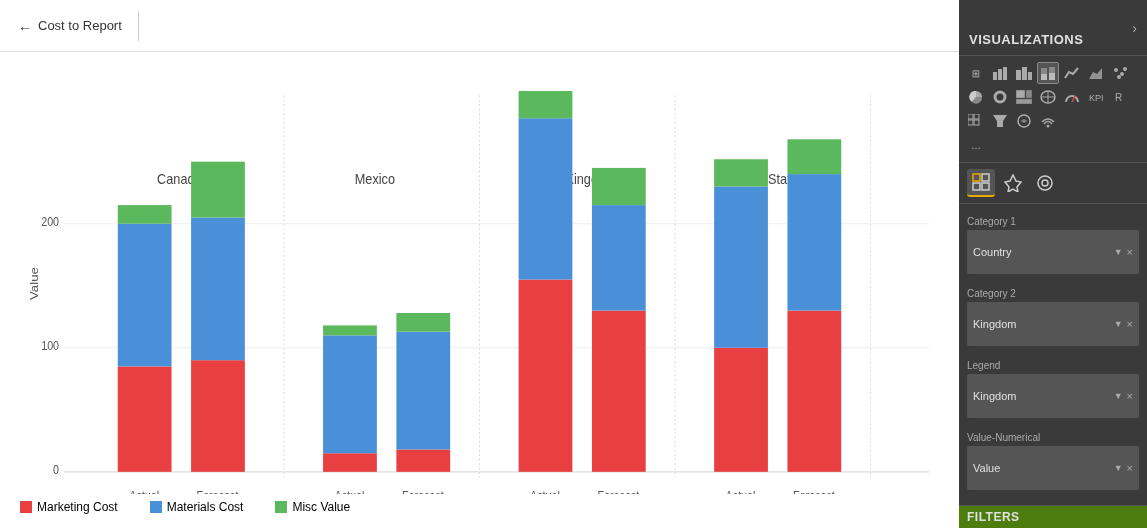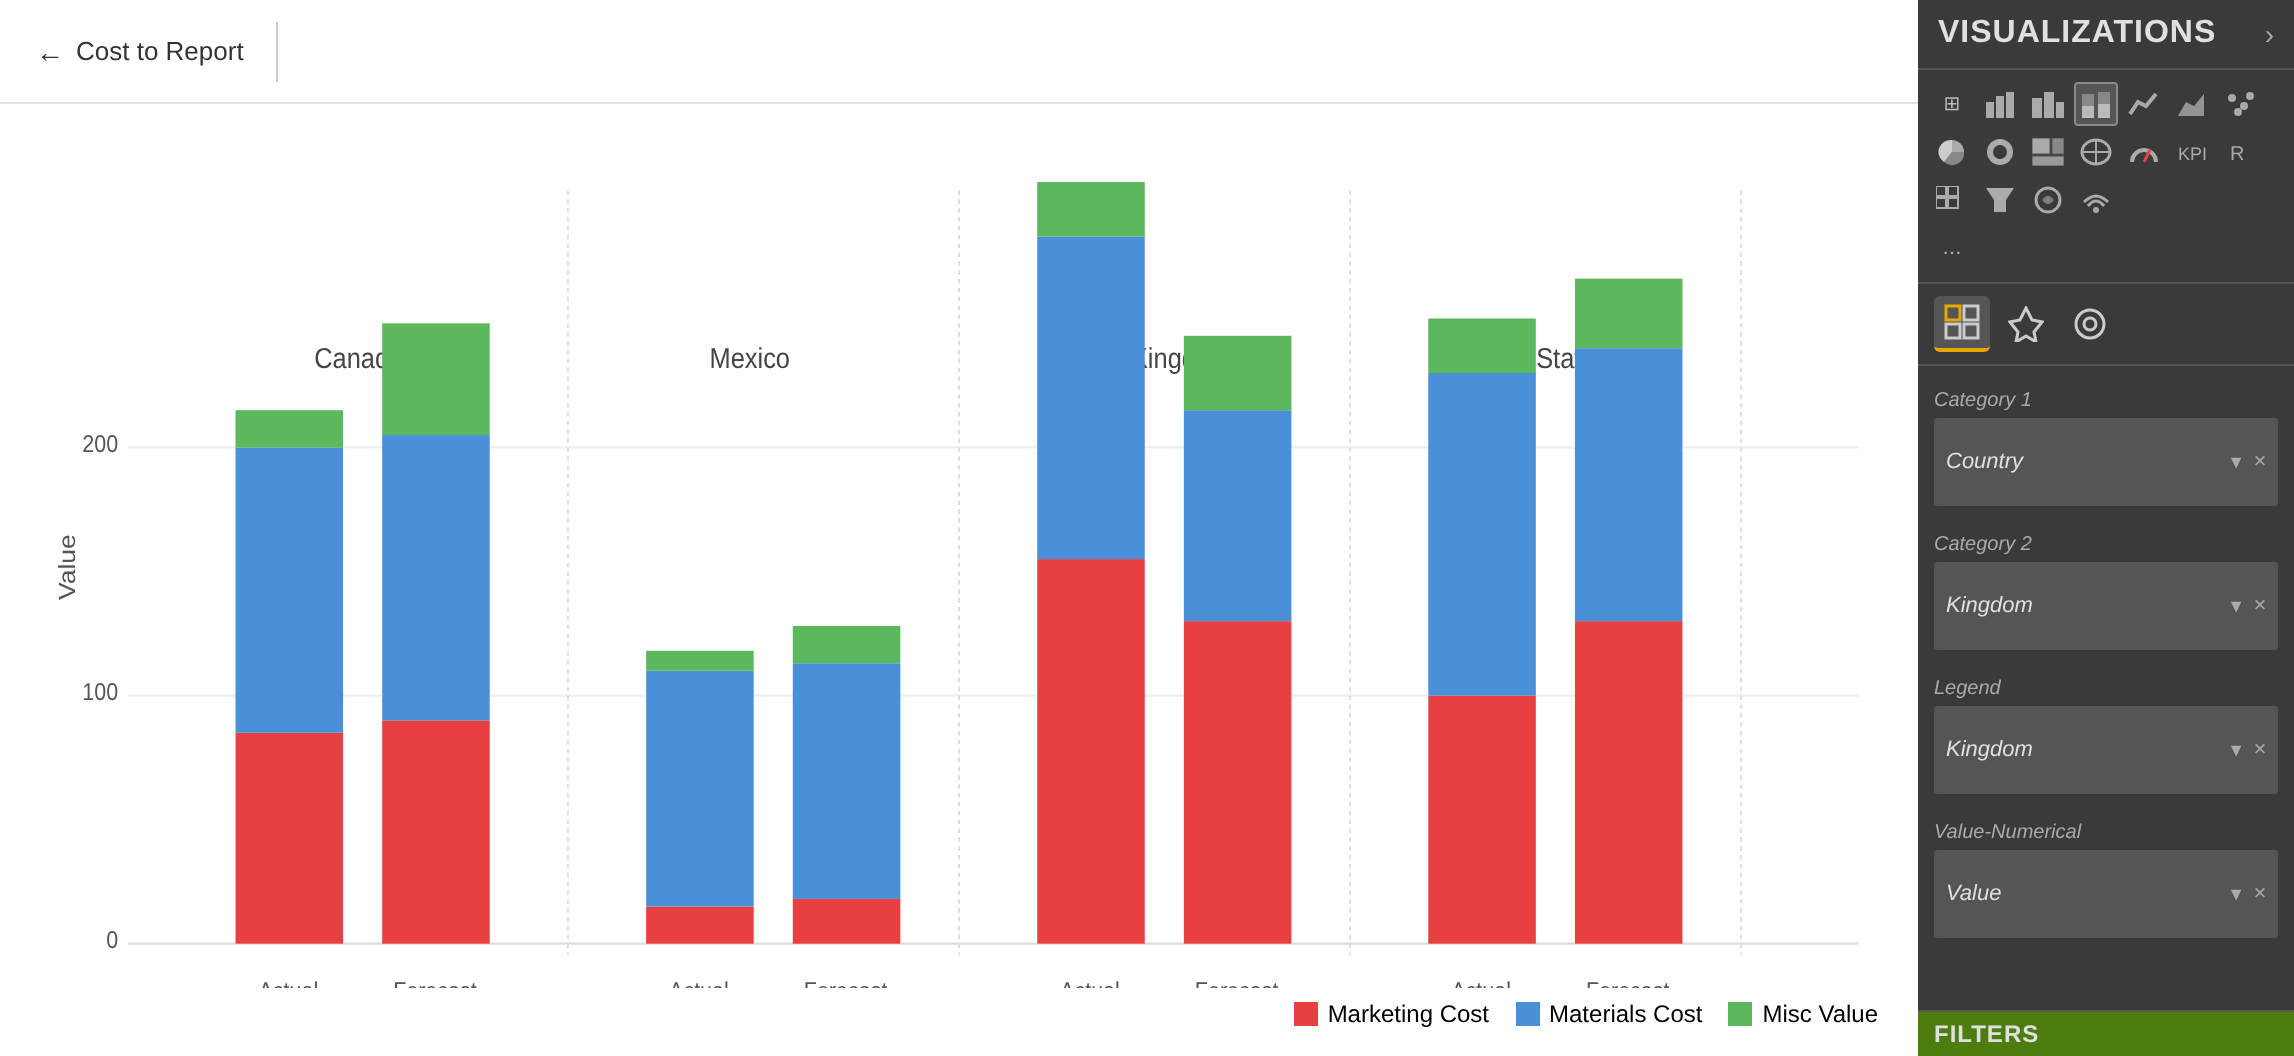--- a/index.html
+++ b/index.html
@@ -52,22 +52,22 @@
 
     .chart-svg-wrapper {
       flex: 1;
       display: flex;
       align-items: stretch;
     }
 
     
     #legend {
       display: flex;
-      justify-content: flex-end;
-      gap: 13px;
+      justify-content: flex-start;
+      gap: 32px;
       padding: 6px 0 4px 0;
       font-size: 12px;
     }
 
     .legend-item {
       display: flex;
       align-items: center;
       gap: 5px;
     }
 
@@ -89,25 +89,26 @@
     #viz-header {
       display: flex;
       align-items: center;
       justify-content: space-between;
       padding: 8px 10px;
       background: #3a3a3a;
       border-bottom: 1px solid #555;
     }
 
     #viz-title {
-      font-size: 16px;
+      font-size: 13px;
       font-weight: 600;
       color: #e0e0e0;
       letter-spacing: 0.5px;
       text-transform: uppercase;
+      margin-top: 24px;
     }
 
     #viz-chevron {
       color: #aaa;
       font-size: 14px;
       cursor: pointer;
     }
 
     
     #viz-icons {
@@ -158,21 +159,20 @@
     .tab-icon.active {
       background: #555;
       border-bottom: 2px solid #e8a800;
     }
 
     
     #field-wells {
       flex: 1;
       overflow-y: auto;
       padding: 4px 0;
-      font-style: italic;
     }
 
     .field-section {
       padding: 4px 8px;
     }
 
     .field-label {
       font-size: 10px;
       color: #aaa;
       margin-bottom: 3px;

